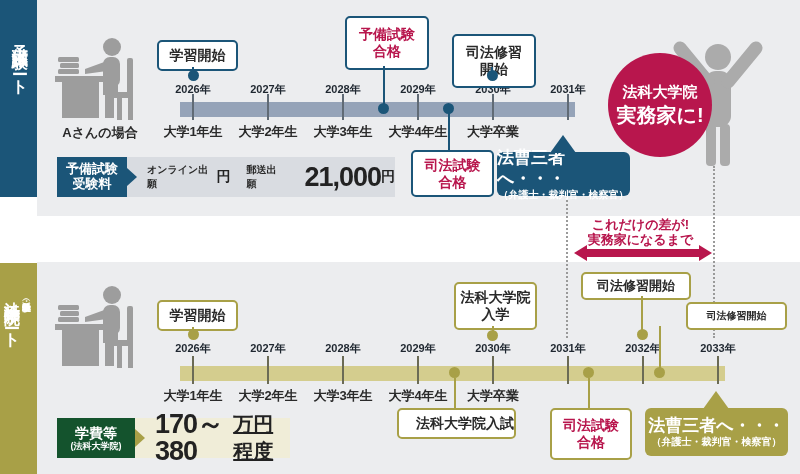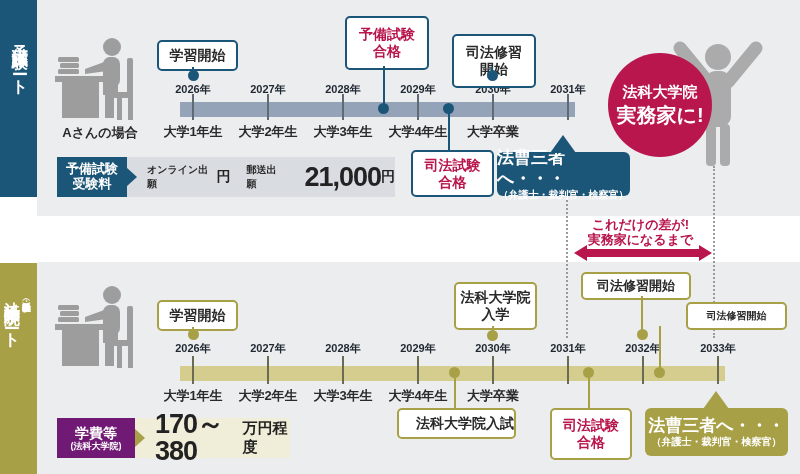--- a/index.html
+++ b/index.html
@@ -248,24 +248,24 @@
     <span class="redtxt">合格</span>
   </div>
 
   <div class="goal" style="left:645px;top:408px;width:143px;height:48px;background:#a8a047;">
     <div class="goal-pointer" style="left:58px;top:-17px;border-bottom:18px solid #a8a047;"></div>
     <span class="t1">法曹三者へ・・・</span>
     <span class="t2">（弁護士・裁判官・検察官）</span>
   </div>
 
   <div class="feebar" style="left:57px;top:418px;width:233px;background:#f0edd8;">
-    <div class="feelabel" style="width:78px;background:#701a75;align-items:center;">
+    <div class="feelabel" style="width:78px;background:#14532d;align-items:center;">
       <span style="font-size:14px;">学費等</span>
       <span style="font-size:9px;">(法科大学院)</span>
     </div>
     <div class="notch" style="left:78px;border-left:10px solid #a8a047;"></div>
     <div class="feecontent" style="left:98px;">
       <span class="bignum">170～380</span>
-      <span class="unit" style="font-size:15px;">万円程度</span>
+      <span class="unit" style="font-size:20px;text-decoration:underline;">万円程度</span>
     </div>
   </div>
 
 </div>
 
 </body></html>

